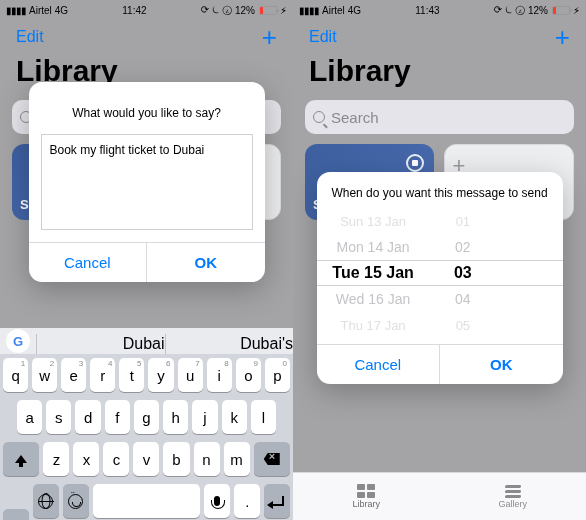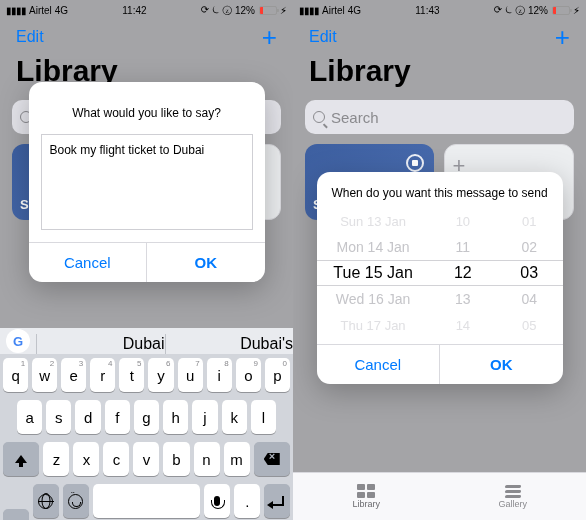--- a/index.html
+++ b/index.html
@@ -43,21 +43,21 @@
   .d1 .btns div { flex: 1; text-align: center; padding: 11px 0; color: #007aff; font-size: 15px; }
   .d1 .btns div+div { border-left: 1px solid #d9d9de; font-weight: 600; }
   
   .d2 { top: 172px; width: 246px; }
   .d2 .prompt { text-align: center; font-size: 12px; padding: 14px 10px 8px; color: #000; font-weight: 500; }
   .d2 .picker { height: 130px; position: relative; overflow: hidden; display: flex; }
   .d2 .col { flex-basis: 46%; display: flex; flex-direction: column; align-items: center; justify-content: center; }
   .d2 .col.small { flex-basis: 27%; }
   .d2 .row { font-size: 14px; color: #c5c5c9; height: 26px; display: flex; align-items: center; white-space: nowrap; }
   .d2 .row.r0 { color: #e0e0e3; font-size: 13px; }
-  .d2 .row.sel { color: #000; font-size: 16px; font-weight: 400; }
+  .d2 .row.sel { color: #000; font-size: 16px; font-weight: 700; }
   .d2 .row.r4 { color: #e0e0e3; font-size: 13px; }
   .d2 .picker .bar { position: absolute; left: 0; right: 0; top: 52px; height: 26px; border-top: 1px solid #d2d2d6; border-bottom: 1px solid #d2d2d6; pointer-events: none; }
   .d2 .btns { display: flex; border-top: 1px solid #d9d9de; margin-top: 6px; }
   .d2 .btns div { flex: 1; text-align: center; padding: 11px 0; color: #007aff; font-size: 15px; }
   .d2 .btns div+div { border-left: 1px solid #d9d9de; font-weight: 600; }
   
   .kbd { position: absolute; left: 0; right: 0; bottom: 0; height: 192px; background: #d2d5db; z-index: 30; display: flex; flex-direction: column; }
   .sugg { height: 38px; background: #e9ebef; display: flex; align-items: center; }
   .sugg .g { width: 24px; height: 24px; border-radius: 50%; background: #fff; margin: 0 6px; display: flex; align-items: center; justify-content: center; font-weight: 700; font-size: 13px; }
   .sugg .g span:nth-child(1){color:#4285F4}.sugg .g span:nth-child(2){color:#EA4335}.sugg .g span:nth-child(3){color:#FBBC05}.sugg .g span:nth-child(4){color:#4285F4}.sugg .g span:nth-child(5){color:#34A853}.sugg .g span:nth-child(6){color:#EA4335}
@@ -278,27 +278,20 @@
     <div class="prompt">When do you want this message to send</div>
     <div class="picker">
       <div class="col">
         <div class="row r0">Sun 13 Jan</div>
         <div class="row">Mon 14 Jan</div>
         <div class="row sel">Tue 15 Jan</div>
         <div class="row">Wed 16 Jan</div>
         <div class="row r4">Thu 17 Jan</div>
       </div>
       <div class="col small">
-        <div class="row r0">10</div>
-        <div class="row">11</div>
-        <div class="row sel">12</div>
-        <div class="row">13</div>
-        <div class="row r4">14</div>
-      </div>
-      <div class="col small">
         <div class="row r0">01</div>
         <div class="row">02</div>
         <div class="row sel">03</div>
         <div class="row">04</div>
         <div class="row r4">05</div>
       </div>
       <div class="bar"></div>
     </div>
     <div class="btns">
       <div>Cancel</div>

